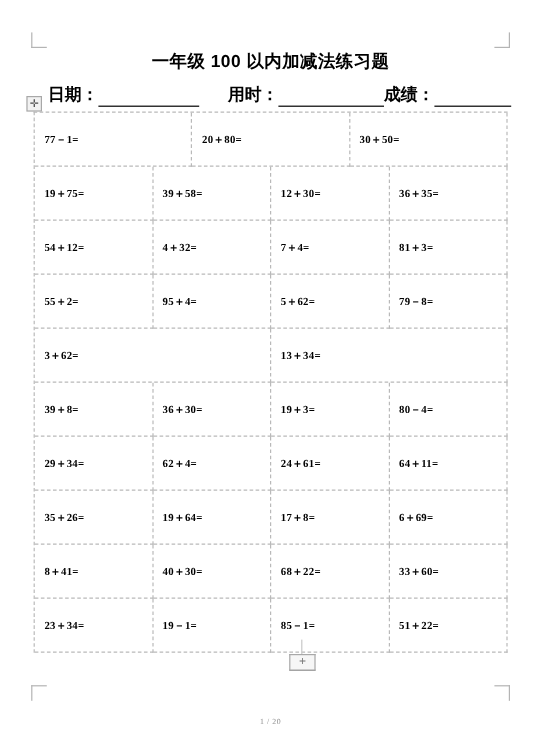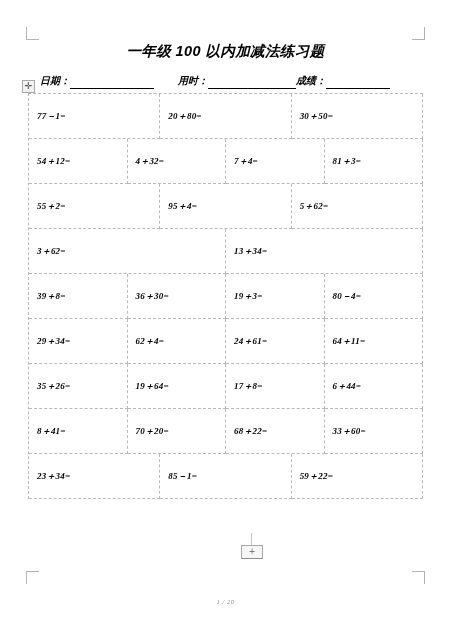--- a/index.html
+++ b/index.html
@@ -8,21 +8,20 @@
     width: 451px; height: 621px;
     background: #ffffff;
     font-family: "Liberation Sans", "DejaVu Sans", sans-serif;
     overflow: hidden;
   }
   #page {
     position: relative;
     width: 451px;
     height: 621px;
     background: #ffffff;
-    font-style: italic;
   }
 
   
   .crop {
     position: absolute;
     width: 13px; height: 13px;
     border-color: #b4b4b4;
     border-style: solid;
   }
   .crop.tl { left: 26px;  top: 27px;  border-width: 0 0 1px 1px; }
@@ -45,21 +44,21 @@
 
   
   .info-row {
     position: absolute;
     left: 40px;
     right: 25px;
     top: 71px;
     height: 18px;
     display: flex;
     align-items: flex-end;
-    font-size: 10px;
+    font-size: 14px;
     font-weight: 700;
     color: #000;
   }
   .info-field { display: flex; align-items: flex-end; white-space: nowrap; }
   .info-label { padding-bottom: 1px; }
   .info-rule {
     display: inline-block;
     border-bottom: 1.2px solid #000;
     height: 10px;
   }
@@ -178,29 +177,36 @@
     <span>✛</span>
   </div>
 
   <div class="grid" id="problem-grid">
       <div class="grid-row">
         <div class="grid-cell">77－1=</div>
         <div class="grid-cell">20＋80=</div>
         <div class="grid-cell">30＋50=</div>
       </div>
       <div class="grid-row">
+        <div class="grid-cell">19＋75=</div>
+        <div class="grid-cell">39＋58=</div>
+        <div class="grid-cell">12＋30=</div>
+        <div class="grid-cell">36＋35=</div>
+      </div>
+      <div class="grid-row">
         <div class="grid-cell">54＋12=</div>
         <div class="grid-cell">4＋32=</div>
         <div class="grid-cell">7＋4=</div>
         <div class="grid-cell">81＋3=</div>
       </div>
       <div class="grid-row">
         <div class="grid-cell">55＋2=</div>
         <div class="grid-cell">95＋4=</div>
         <div class="grid-cell">5＋62=</div>
+        <div class="grid-cell">79－8=</div>
       </div>
       <div class="grid-row">
         <div class="grid-cell">3＋62=</div>
         <div class="grid-cell">13＋34=</div>
       </div>
       <div class="grid-row">
         <div class="grid-cell">39＋8=</div>
         <div class="grid-cell">36＋30=</div>
         <div class="grid-cell">19＋3=</div>
         <div class="grid-cell">80－4=</div>
@@ -208,32 +214,33 @@
       <div class="grid-row">
         <div class="grid-cell">29＋34=</div>
         <div class="grid-cell">62＋4=</div>
         <div class="grid-cell">24＋61=</div>
         <div class="grid-cell">64＋11=</div>
       </div>
       <div class="grid-row">
         <div class="grid-cell">35＋26=</div>
         <div class="grid-cell">19＋64=</div>
         <div class="grid-cell">17＋8=</div>
-        <div class="grid-cell">6＋44=</div>
+        <div class="grid-cell">6＋69=</div>
       </div>
       <div class="grid-row">
         <div class="grid-cell">8＋41=</div>
-        <div class="grid-cell">70＋20=</div>
+        <div class="grid-cell">40＋30=</div>
         <div class="grid-cell">68＋22=</div>
         <div class="grid-cell">33＋60=</div>
       </div>
       <div class="grid-row">
         <div class="grid-cell">23＋34=</div>
+        <div class="grid-cell">19－1=</div>
         <div class="grid-cell">85－1=</div>
-        <div class="grid-cell">59＋22=</div>
+        <div class="grid-cell">51＋22=</div>
       </div>
     </div>
 
   <div class="insert-tick"></div>
   <div class="insert-row-btn">
     <span>+</span>
   </div>
 
   <div class="page-footer">1 / 20</div>
 

